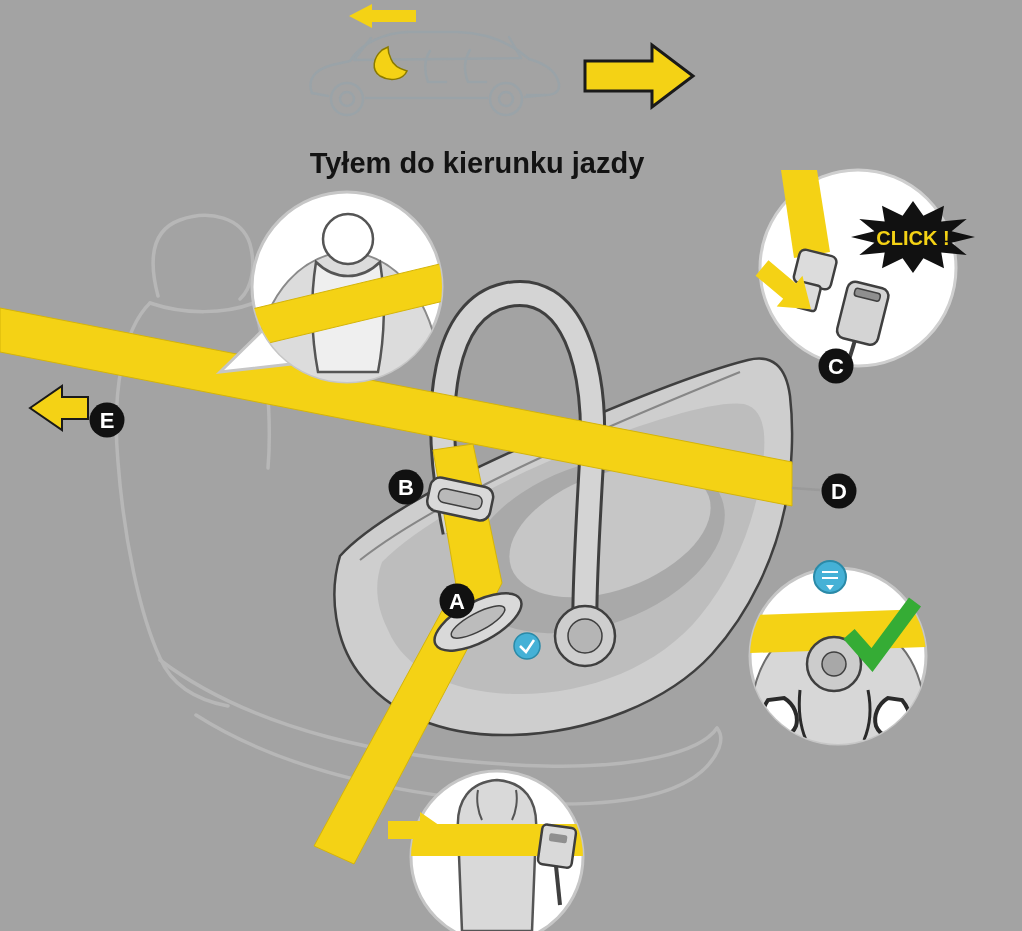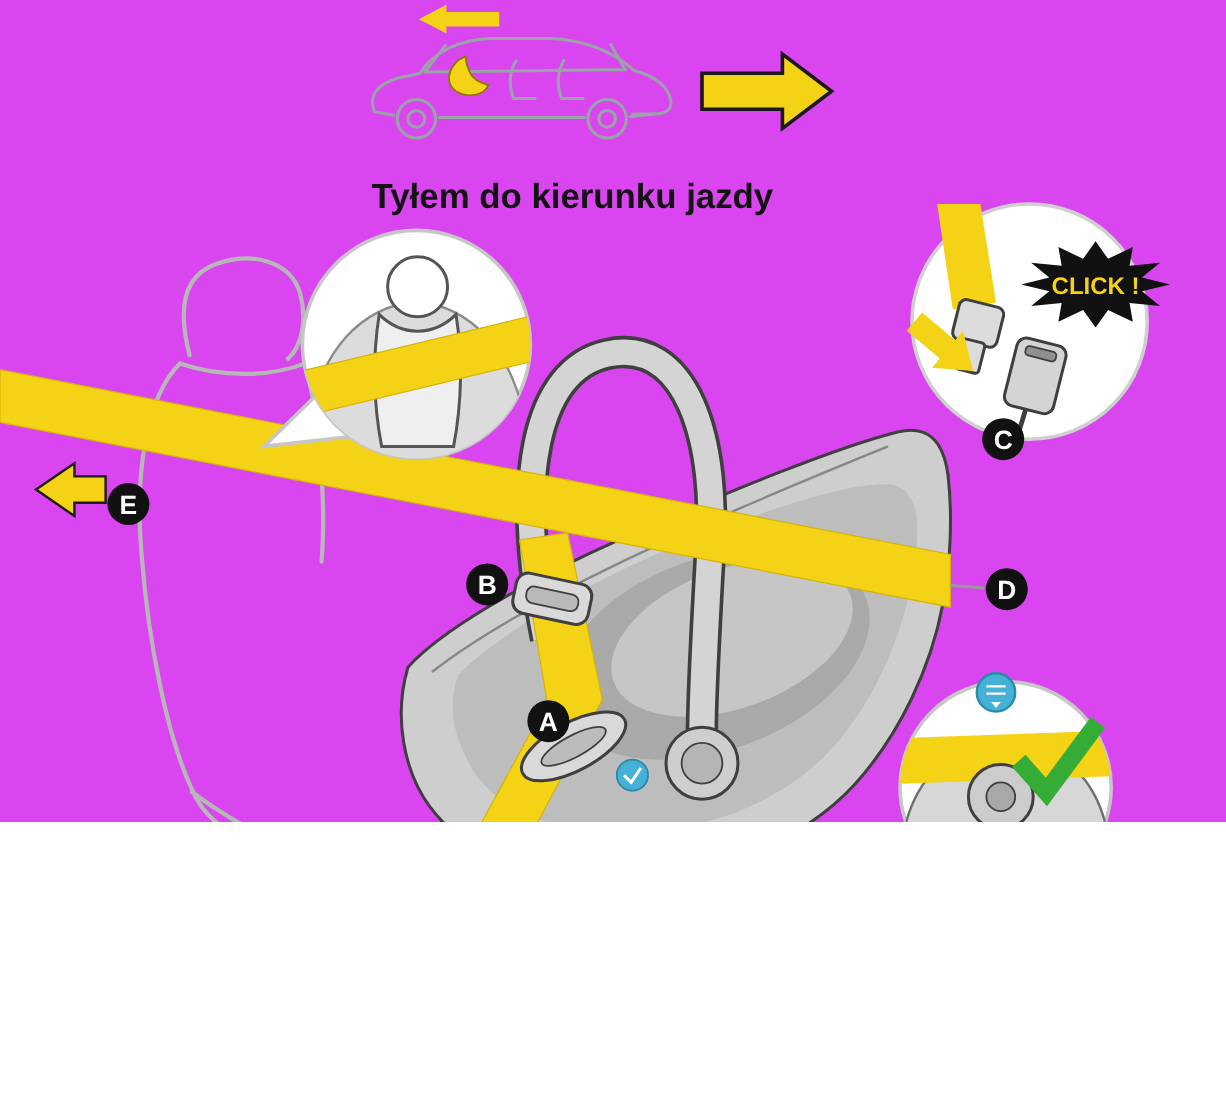--- a/index.html
+++ b/index.html
@@ -1,16 +1,16 @@
 <!DOCTYPE html>
 <html><head>
 <meta charset="utf-8">
 <style>
   html,body{margin:0;padding:0;background:#ffffff;}
-  .canvas{position:relative;width:1022px;height:685px;background:#d946ef;overflow:hidden;}
+  .canvas{position:relative;width:1022px;height:931px;background:#a3a3a3;overflow:hidden;}
   svg{display:block;}
   svg text{font-family:"Liberation Sans","DejaVu Sans",sans-serif;}
 </style>
 </head>
 <body>
 
 <div class="canvas">
 <svg width="1022" height="931" viewBox="0 0 1022 931">
   <defs>
     <clipPath id="clipTL">

